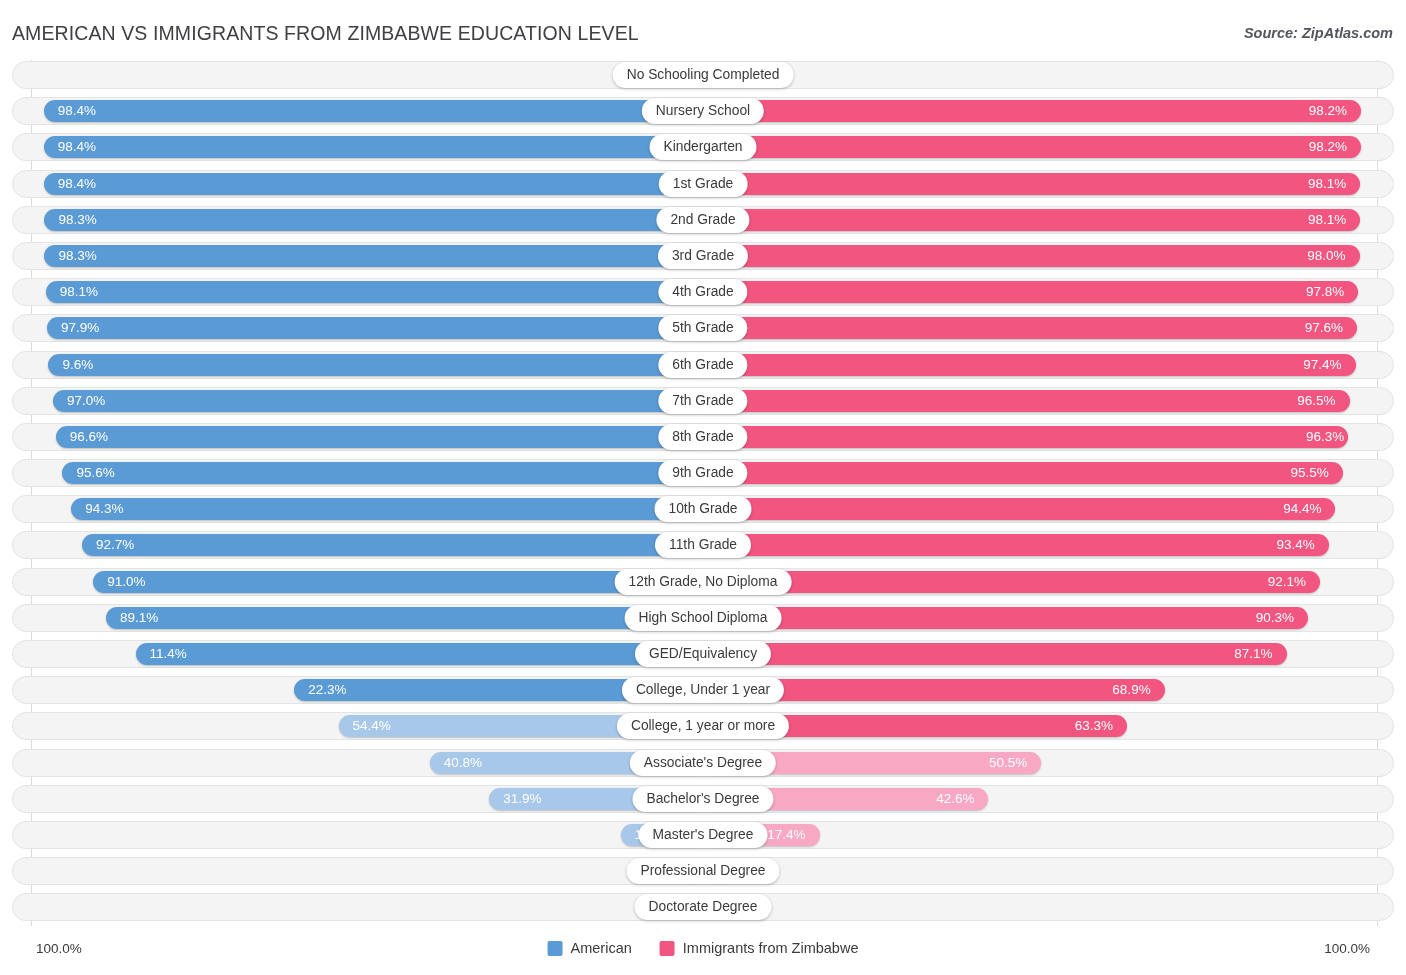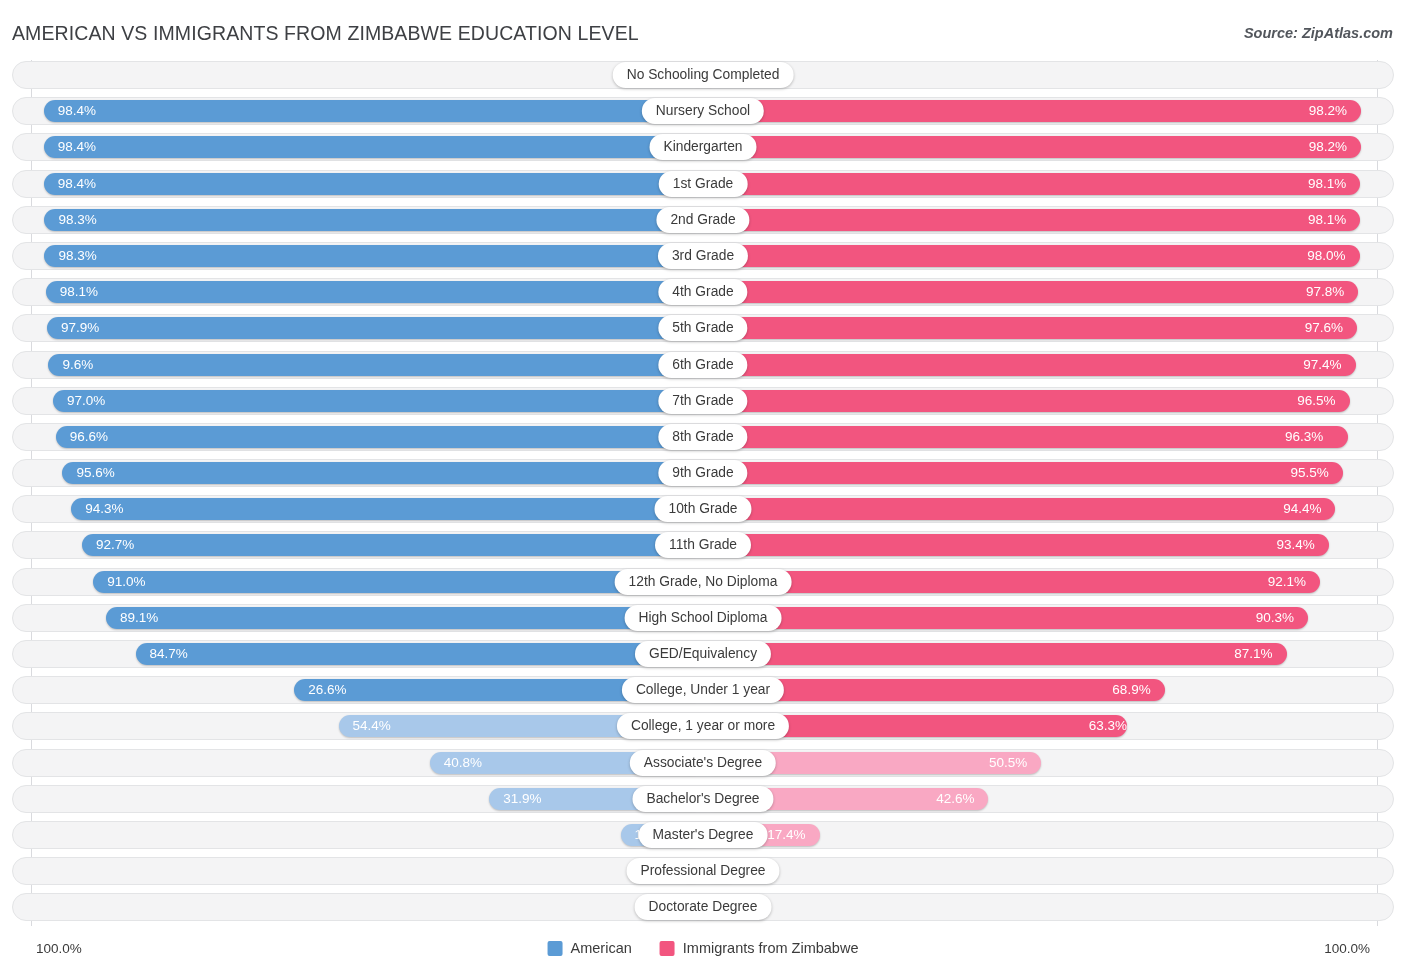--- a/index.html
+++ b/index.html
@@ -312,21 +312,21 @@
         <div class="label">7th Grade</div>
       </div>
       <div class="row">
         <div class="track"></div>
         <div class="half left">
           <div class="bar" style="width:96.6%;background:#5b9bd5"></div>
           <div class="val inside" style="left:3.4000000000000057%;margin-left:14px;">96.6%</div>
         </div>
         <div class="half right">
           <div class="bar" style="width:96.3%;background:#f2557f"></div>
-          <div class="val inside" style="right:3.700000000000003%;margin-right:25px;">96.3%</div>
+          <div class="val inside" style="right:3.700000000000003%;margin-right:4px;">96.3%</div>
         </div>
         <div class="label">8th Grade</div>
       </div>
       <div class="row">
         <div class="track"></div>
         <div class="half left">
           <div class="bar" style="width:95.6%;background:#5b9bd5"></div>
           <div class="val inside" style="left:4.400000000000006%;margin-left:14px;">95.6%</div>
         </div>
         <div class="half right">
@@ -380,49 +380,49 @@
         <div class="half right">
           <div class="bar" style="width:90.3%;background:#f2557f"></div>
           <div class="val inside" style="right:9.700000000000003%;margin-right:14px;">90.3%</div>
         </div>
         <div class="label">High School Diploma</div>
       </div>
       <div class="row">
         <div class="track"></div>
         <div class="half left">
           <div class="bar" style="width:84.7%;background:#5b9bd5"></div>
-          <div class="val inside" style="left:15.299999999999997%;margin-left:14px;">84.7%</div>
+          <div class="val inside" style="left:15.299999999999997%;margin-left:14px;">11.4%</div>
         </div>
         <div class="half right">
           <div class="bar" style="width:87.1%;background:#f2557f"></div>
           <div class="val inside" style="right:12.900000000000006%;margin-right:14px;">87.1%</div>
         </div>
         <div class="label">GED/Equivalency</div>
       </div>
       <div class="row">
         <div class="track"></div>
         <div class="half left">
           <div class="bar" style="width:61%;background:#5b9bd5"></div>
-          <div class="val inside" style="left:39%;margin-left:14px;">26.6%</div>
+          <div class="val inside" style="left:39%;margin-left:14px;">22.3%</div>
         </div>
         <div class="half right">
           <div class="bar" style="width:68.9%;background:#f2557f"></div>
           <div class="val inside" style="right:31.099999999999994%;margin-right:14px;">68.9%</div>
         </div>
         <div class="label">College, Under 1 year</div>
       </div>
       <div class="row">
         <div class="track"></div>
         <div class="half left">
           <div class="bar" style="width:54.400000000000006%;background:#a8c8ea"></div>
           <div class="val inside" style="left:45.599999999999994%;margin-left:14px;">54.4%</div>
         </div>
         <div class="half right">
           <div class="bar" style="width:63.3%;background:#f2557f"></div>
-          <div class="val inside" style="right:36.7%;">63.3%</div>
+          <div class="val inside" style="right:36.7%;margin-right:14px;">63.3%</div>
         </div>
         <div class="label">College, 1 year or more</div>
       </div>
       <div class="row">
         <div class="track"></div>
         <div class="half left">
           <div class="bar" style="width:40.8%;background:#a8c8ea"></div>
           <div class="val inside" style="left:59.2%;margin-left:14px;">40.8%</div>
         </div>
         <div class="half right">

